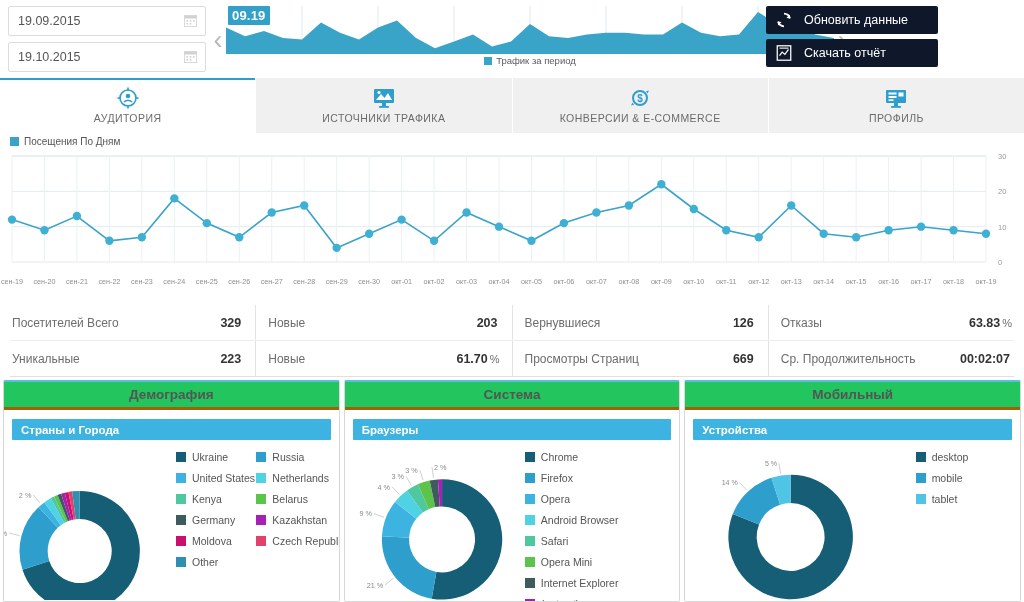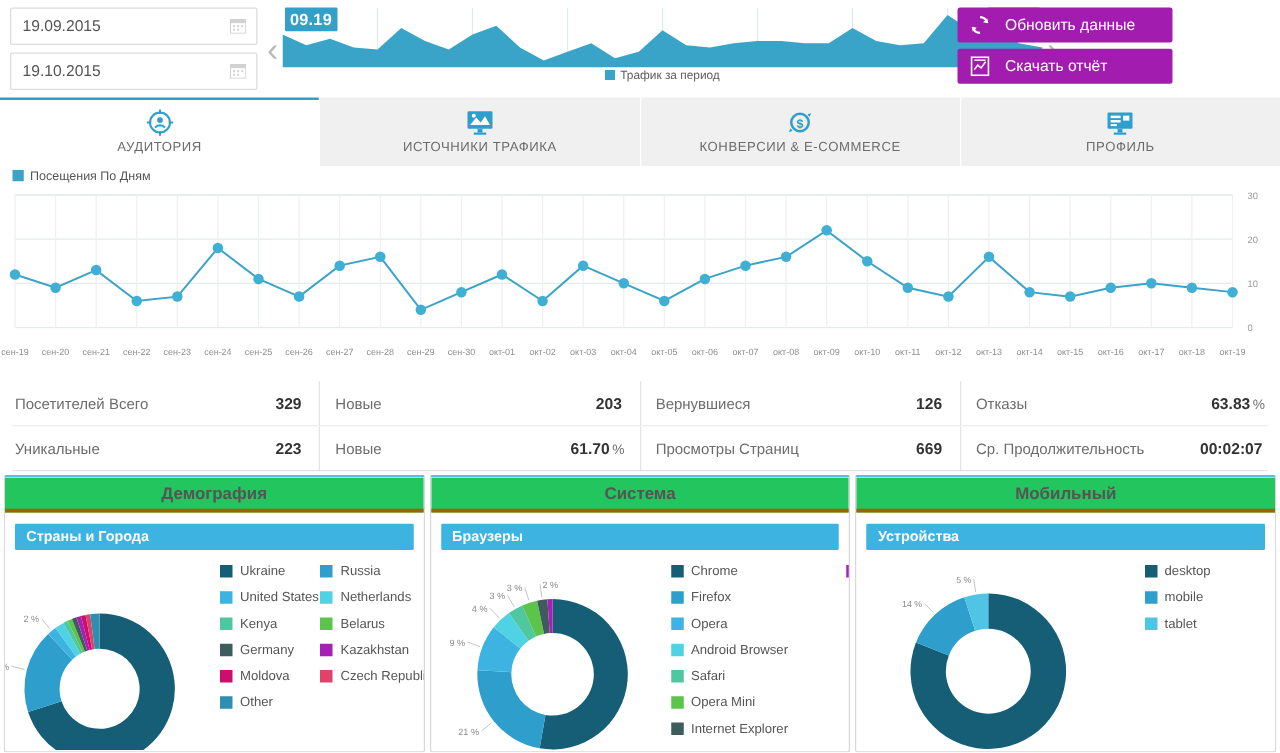--- a/index.html
+++ b/index.html
@@ -49,21 +49,21 @@
     position:absolute; top:2px; background:#32a0c8; color:#fff;
     font-size:13px; font-weight:bold; padding:2px 4px 2px 4px; border-radius:1px;
     letter-spacing:.2px;
   }
   .tag-left { left:18px; }
   .tag-right { right:18px; }
 
   .act-col { position:absolute; right:6px; top:6px; width:172px; }
   .act-btn {
     position:relative; display:block; width:172px; height:28px; margin-bottom:5px;
-    background:#a21caf; color:#fff; border:0; border-radius:2px; cursor:pointer;
+    background:#0f172a; color:#fff; border:0; border-radius:2px; cursor:pointer;
     text-align:left; padding-left:38px;
     font-family:"Liberation Sans", sans-serif; font-size:12.5px;
   }
   .act-btn .bi { position:absolute; left:9px; top:5px; width:18px; height:18px; }
 
   
   .tabs { position:absolute; left:0; top:78px; width:1024px; height:55px; display:flex; }
   .tab {
     flex:1 1 0; position:relative; background:#f0f0f0; cursor:pointer;
     display:flex; flex-direction:column; align-items:center; justify-content:center;
@@ -127,21 +127,21 @@
     display:flex; flex-wrap:wrap; align-content:flex-start;
   }
   .lg-item {
     display:flex; align-items:center; height:21px; font-size:10.5px; color:#555;
     white-space:nowrap;
   }
   .lg-sw { width:10px; height:10px; margin-right:6px; flex:0 0 10px; }
   .lg-2col .lg-item { width:50%; }
   .lg-1col .lg-item { width:100%; }
   .legend-dem { right:2px; width:48%; }
-  .legend-sys { right:2px; width:42%;flex-direction:column; }
+  .legend-sys { right:14px; width:42%; }
   .legend-mob { right:4px; width:30%; }
 </style>
 </head>
 <body>
 
 <div class="page">
 
   <div class="topbar">
 
     <div class="date-col">

